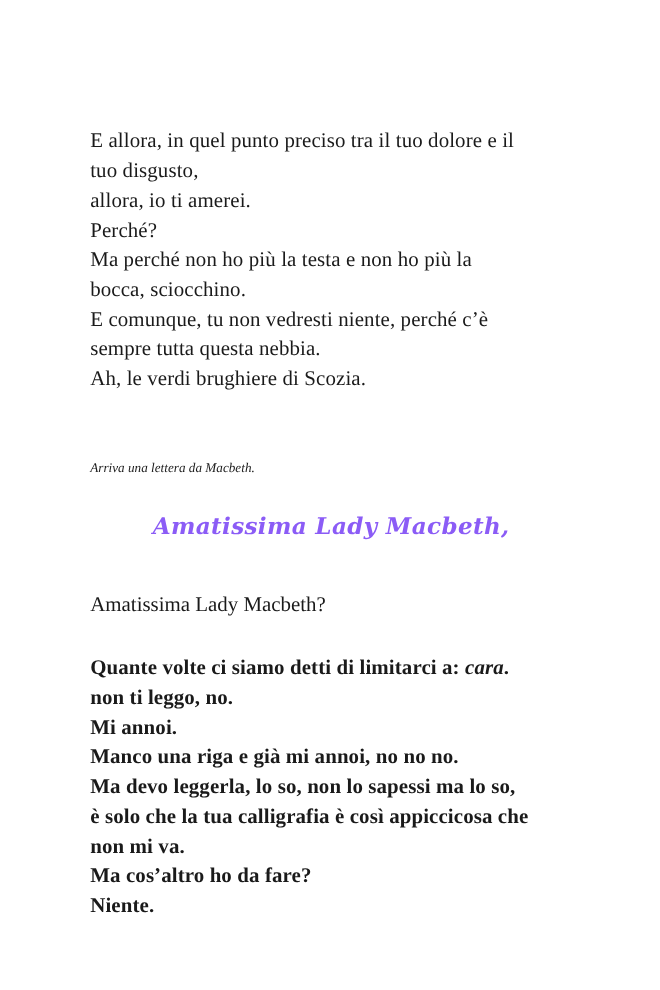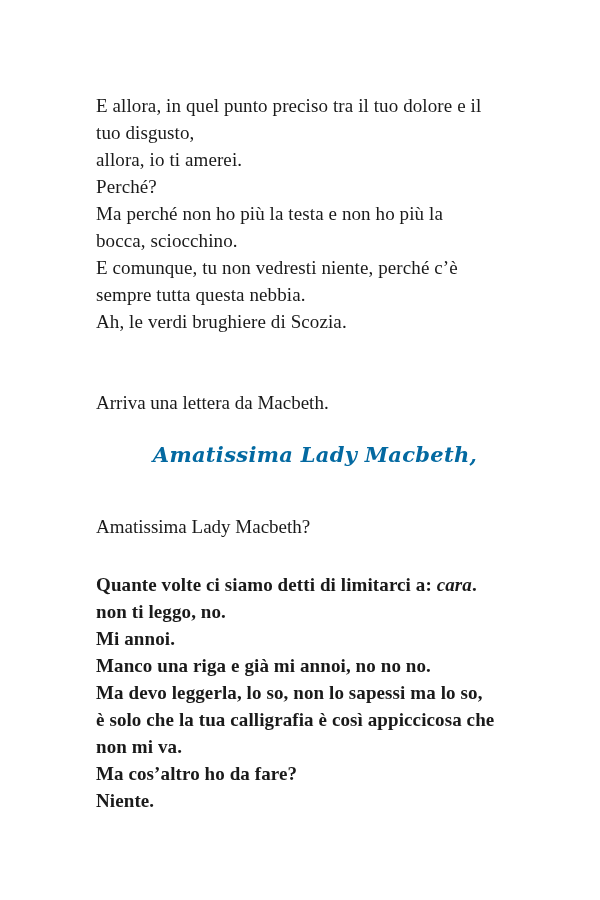--- a/index.html
+++ b/index.html
@@ -12,46 +12,47 @@
     width: 600px;
     height: 900px;
     background: #ffffff;
     overflow: hidden;
     font-family: "Liberation Serif", serif;
     color: #1a1a1a;
   }
   .text-block {
     position: absolute;
     top: 0;
-    left: 96px;
+    left: 82px;
     width: 450px;
-    padding-top: 92px;
+    padding-top: 115px;
   }
   .line {
     font-size: 19px;
     line-height: 27px;
     white-space: nowrap;
     letter-spacing: 0.1px;
   }
   .stage-direction {
     margin-top: 54px;
-    font-size: 19px;
+    font-size: 12px;
     line-height: 27px;
+    font-style: italic;
     white-space: nowrap;
   }
   .letter-heading {
     margin-top: 22px;
     width: 438px;
     text-align: center;
     font-family: "DejaVu Serif", serif;
     font-size: 21px;
     line-height: 34px;
     font-style: italic;
     font-weight: bold;
-    color: #0369a1;
+    color: #8b5cf6;
     white-space: nowrap;
     letter-spacing: 0.3px;
   }
   .reply-line {
     margin-top: 41px;
     font-size: 19px;
     line-height: 27px;
     white-space: nowrap;
   }
   .monologue-2 {

